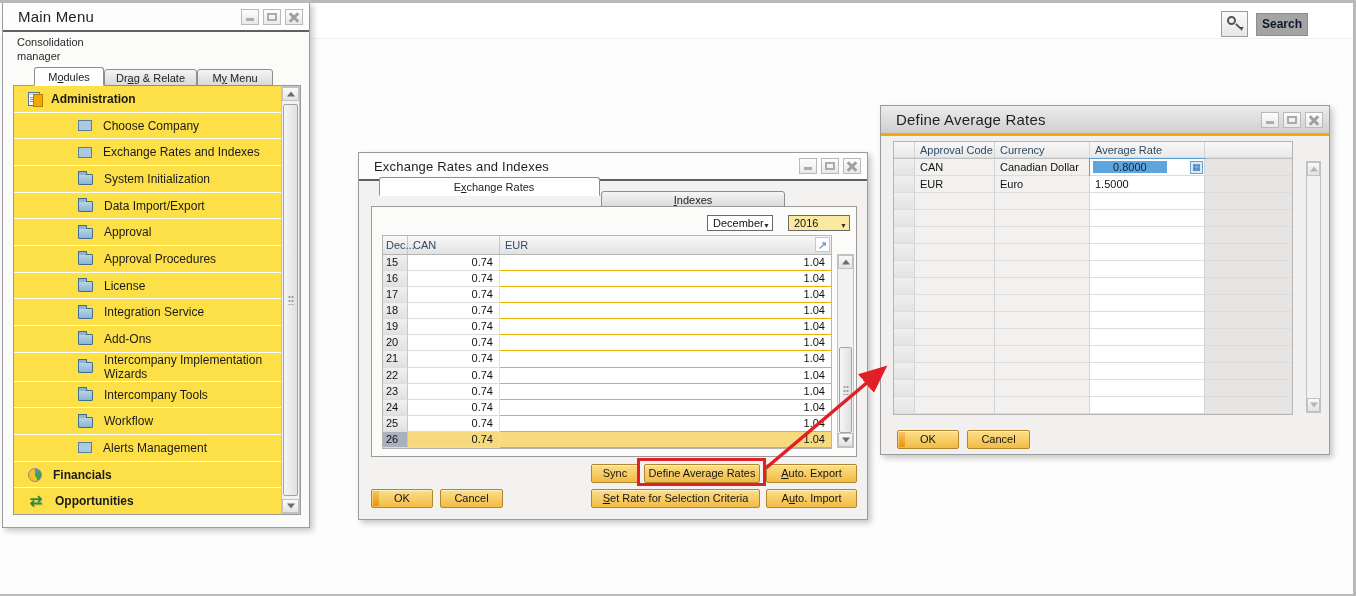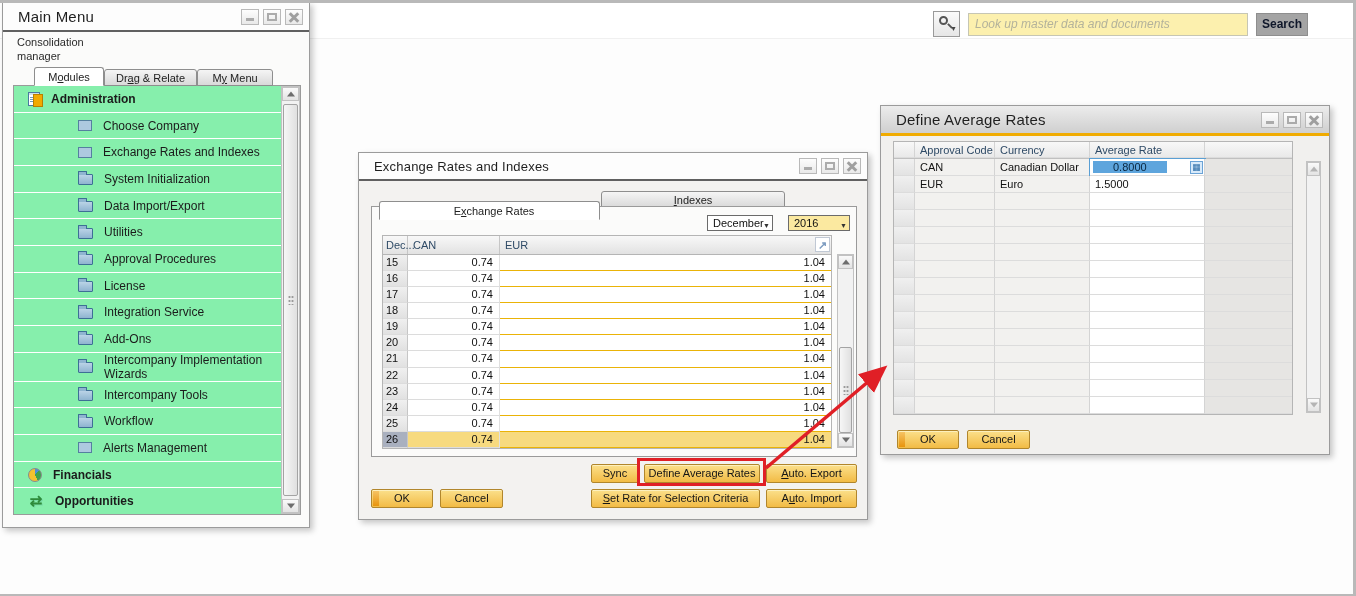--- a/index.html
+++ b/index.html
@@ -28,21 +28,21 @@
 
   
   .tab { position:absolute; height:17px; line-height:16px; text-align:center; font-size:11px; color:#222;
          border:1px solid #8e8e8e; border-bottom:1px solid #8e8e8e; border-radius:3px 3px 0 0;
          background:linear-gradient(#f5f5f5,#d9d9d9); z-index:1; }
   .tab.active { background:#fff; border-bottom:1px solid #fff; height:19px; margin-top:-2px; line-height:19px; z-index:3; }
 
   
   #main-menu { left:2px; top:2px; width:308px; height:526px; z-index:4; background:#fbfbfa; }
   .user-line { position:absolute; left:14px; font-size:11px; color:#2b2b2b; }
-  .menu-panel { position:absolute; left:10px; top:82px; width:288px; height:430px; border:1px solid #9a9a9a; background:#86efac; }
+  .menu-panel { position:absolute; left:10px; top:82px; width:288px; height:430px; border:1px solid #9a9a9a; background:#fde047; }
   .menu-list { position:absolute; left:0; top:0; right:19px; bottom:0; display:flex; flex-direction:column; }
   .menu-row { flex:1; display:flex; align-items:center; border-bottom:1px solid #fff; font-size:12px; color:#1b1b1b; padding-left:14px; }
   .menu-row:last-child { border-bottom:none; }
   .menu-row.bold { font-weight:bold; }
   .menu-row.child { padding-left:64px; }
   .mi { width:16px; height:14px; margin-right:11px; position:relative; flex:0 0 auto; display:flex; align-items:center; justify-content:center;}
   .icon-window { width:14px; height:11px; background:#adc9df; border:1px solid #54809f; }
   .icon-folder { width:15px; height:11px; background:linear-gradient(#bad3e6,#8fb4d0); border:1px solid #3d6f95; border-radius:1px; margin-top:2px; position:relative;}
   .icon-folder::before { content:""; position:absolute; left:-1px; top:-4px; width:7px; height:3px; background:#8fb4d0; border:1px solid #3d6f95; border-bottom:none; border-radius:1px 1px 0 0; }
   .icon-admin-module { width:12px; height:14px; background:#fff; border:1px solid #4a7aa0; position:relative; box-shadow:inset 0 2px 0 #cfe0ec; }
@@ -133,21 +133,20 @@
   <div class="edge-right"></div>
   <div class="edge-bottom"></div>
   <div class="toolbar-band"></div>
 
   <div class="search-area">
     <div class="mag-box">
       <span class="mag-glass"></span>
       <span class="mag-handle"></span>
       <span class="mag-caret">▼</span>
     </div>
-    <input class="search-input" value="" placeholder="Look up master data and documents" style="">
     <div class="search-btn">Search</div>
   </div>
 
   <div class="win" id="main-menu">
     <div class="titlebar">
       <span class="title">Main Menu</span>
       <span class="winbtns">
         <span class="winbtn min"></span>
         <span class="winbtn max"></span>
         <span class="winbtn close"></span>
@@ -178,21 +177,21 @@
           <div class="menu-row child">
     <span class="mi icon-folder"></span>
     <span class="lbl">System Initialization</span>
   </div>
           <div class="menu-row child">
     <span class="mi icon-folder"></span>
     <span class="lbl">Data Import/Export</span>
   </div>
           <div class="menu-row child">
     <span class="mi icon-folder"></span>
-    <span class="lbl">Utilities</span>
+    <span class="lbl">Approval</span>
   </div>
           <div class="menu-row child">
     <span class="mi icon-folder"></span>
     <span class="lbl">Approval Procedures</span>
   </div>
           <div class="menu-row child">
     <span class="mi icon-folder"></span>
     <span class="lbl">License</span>
   </div>
           <div class="menu-row child">
@@ -240,21 +239,21 @@
     <div class="titlebar">
       <span class="title">Exchange Rates and Indexes</span>
       <span class="winbtns">
         <span class="winbtn min"></span>
         <span class="winbtn max"></span>
         <span class="winbtn close"></span>
       </span>
     </div>
     <div class="titlebar-rule"></div>
 
-    <div class="tab active" style="left:20px; top:50px; width:221px;padding-left:9px;">E<span style="text-decoration: underline;">x</span>change Rates</div>
+    <div class="tab active" style="left:20px; top:26px; width:221px;padding-left:9px;">E<span style="text-decoration: underline;">x</span>change Rates</div>
     <div class="tab" style="left:242px; top:38px; width:184px;"><span style="text-decoration: underline;">I</span>ndexes</div>
 
     <div class="tab-panel">
       <div class="dd" style="left:335px; top:8px; width:66px;">
         <span>December</span>
         <span class="caret">▼</span>
       </div>
       <div class="dd year" style="left:416px; top:8px; width:62px;">
         <span>2016</span>
         <span class="caret">▼</span>

